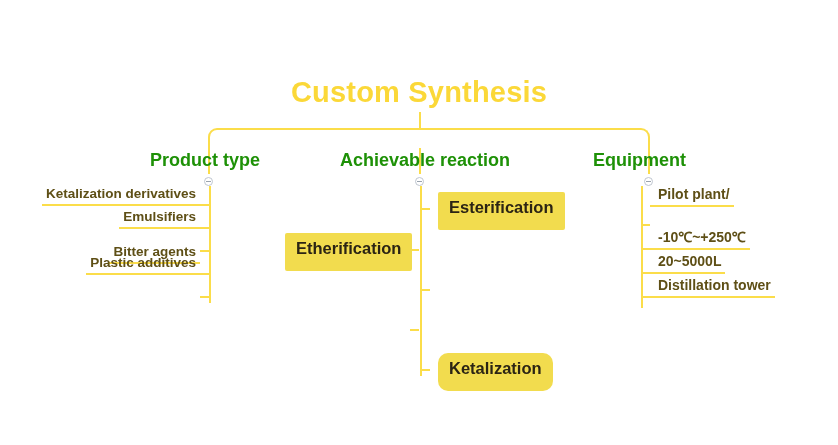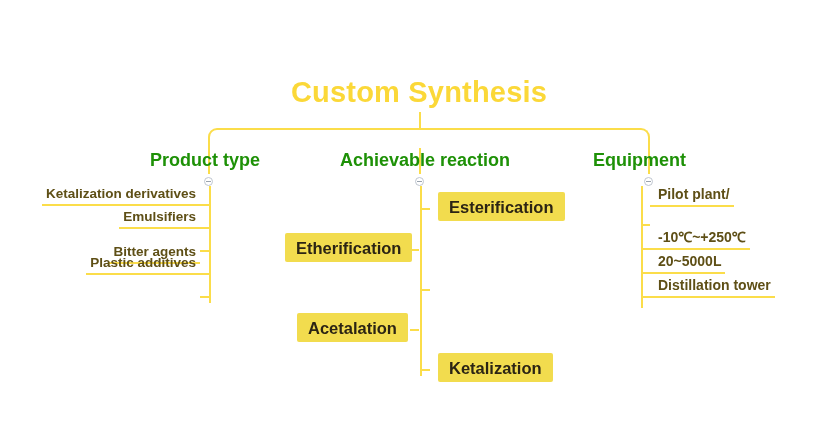--- a/index.html
+++ b/index.html
@@ -101,21 +101,21 @@
 
   
   .spine-mid{left:420px;top:186px;height:190px;}
   .chip{
     position:absolute;
     background:#F2DC4E;
     color:#2B2414;
     font-size:16.5px;
     font-weight:bold;
     border-radius:2px;
-    padding:5px 11px 4px 11px;
+    padding:5px 11px 13px 11px;
     white-space:nowrap;
     line-height:20px;
   }
   .stub{position:absolute;height:2px;background:#FBDD4A;width:9px;}
 
   
   .spine-right{left:641px;top:186px;height:122px;}
   .right-col{position:absolute;left:641px;top:186px;}
   .r-item{position:absolute;left:9px;white-space:nowrap;}
   .r-item .txt{
@@ -187,24 +187,23 @@
 
   <div class="stub" style="left:421px;top:208px;"></div>
   <div class="chip" style="left:438px;top:192px;">Esterification</div>
 
   <div class="stub" style="left:410px;top:249px;"></div>
   <div class="chip" style="left:285px;top:233px;">Etherification</div>
 
   <div class="stub" style="left:421px;top:289px;"></div>
 
   <div class="stub" style="left:410px;top:329px;"></div>
-  <div class="chip" style="left:297px;top:313px;">Acetalation</div>
 
   <div class="stub" style="left:421px;top:369px;"></div>
-  <div class="chip" style="left:438px;top:353px;">Ketalization</div>
+  <div class="chip" style="left:438px;top:353px;border-radius:10px;">Ketalization</div>
 
   <div class="ln vline spine-right"></div>
   <div class="right-col">
 
     <div class="r-item" style="top:0px;">
       <span class="txt">Pilot plant/</span>
       <span class="ul"></span>
     </div>
     <div class="r-stub" style="top:38px;"></div>
 

